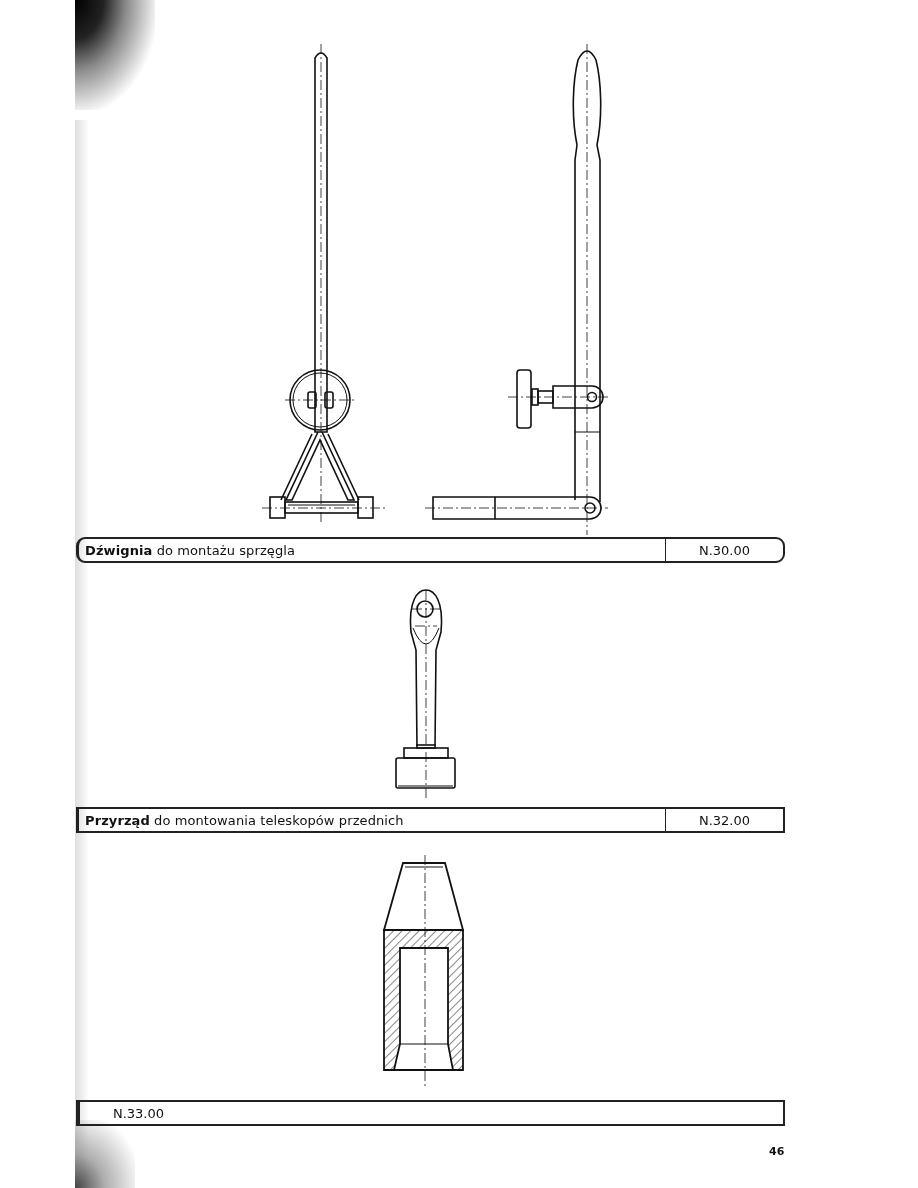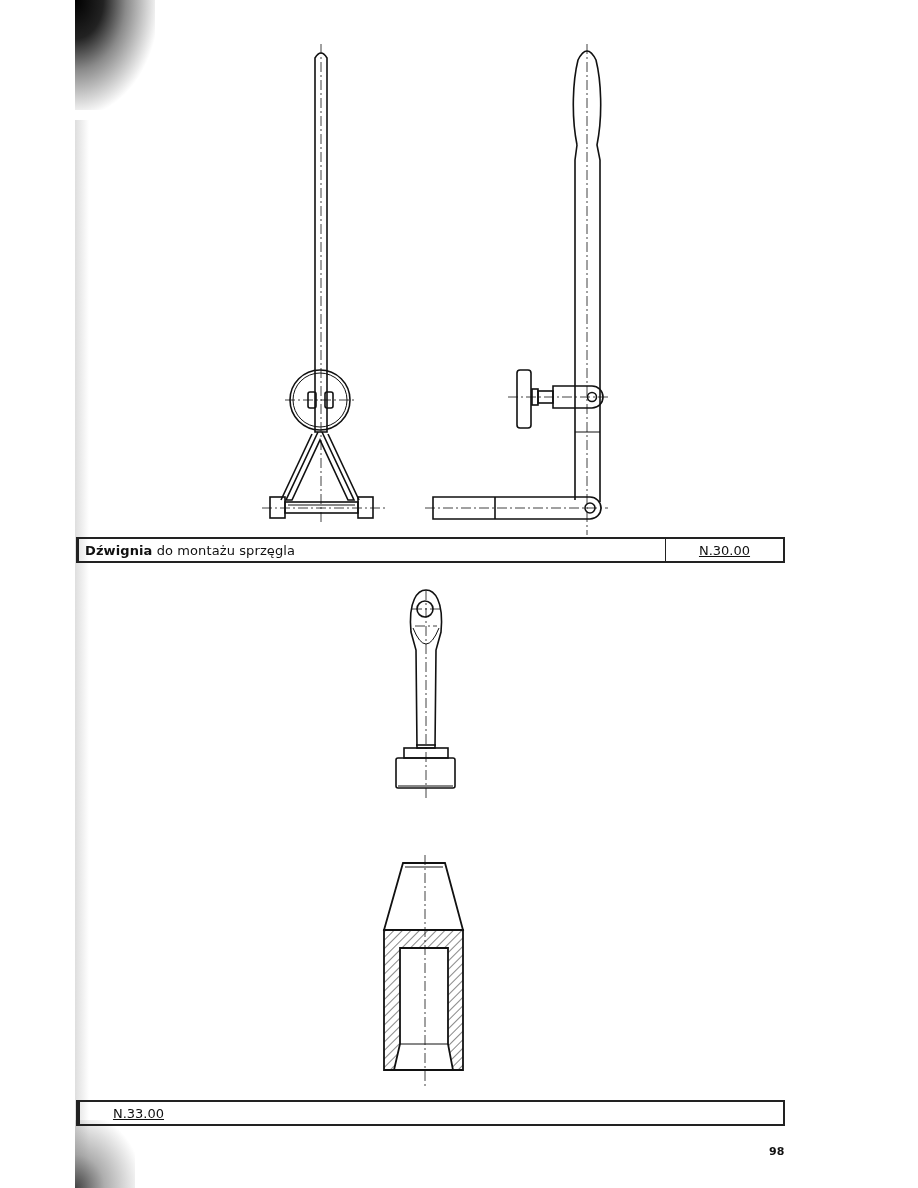--- a/index.html
+++ b/index.html
@@ -12,21 +12,21 @@
     background: linear-gradient(to right, rgba(160,160,160,0.35), rgba(255,255,255,0)); }
   .scan-shadow-bottom { position: absolute; left: 75px; top: 1120px; width: 60px; height: 68px;
     background: radial-gradient(ellipse at 0% 100%, #444 0%, rgba(120,120,120,0.6) 35%, rgba(255,255,255,0) 80%); }
   .drawing { position: absolute; }
   .caption { position: absolute; left: 76px; width: 709px; height: 26px;
     border: 2px solid #222; border-left-width: 3px; box-sizing: border-box;
     display: flex; align-items: center; background: transparent; }
   .caption .title { flex: 1; padding-left: 6px; font-size: 13px; letter-spacing: 0.1px; white-space: nowrap; }
   .caption .title b { font-weight: 900; }
   .caption .code { width: 118px; height: 100%; border-left: 1.5px solid #222; box-sizing: border-box;
-    display: flex; align-items: center; justify-content: center; font-size: 13px; text-decoration: underline; }
+    display: flex; align-items: center; justify-content: center; font-size: 13px; }
   .page-number { position: absolute; left: 769px; top: 1145px; font-size: 11px; font-weight: bold; }
 </style>
 </head>
 <body>
 
 <div class="page">
   <div class="scan-shadow-top"></div>
   <div class="scan-shadow-left"></div>
   <div class="scan-shadow-bottom"></div>
 
@@ -66,21 +66,21 @@
     <g stroke="#111" stroke-width="0.8" stroke-dasharray="10,3,2,3" fill="none">
       <line x1="321" y1="44" x2="321" y2="525"></line>
       <line x1="285" y1="400" x2="355" y2="400"></line>
       <line x1="262" y1="508" x2="385" y2="508"></line>
       <line x1="587" y1="44" x2="587" y2="535"></line>
       <line x1="508" y1="397" x2="608" y2="397"></line>
       <line x1="425" y1="508" x2="608" y2="508"></line>
     </g>
   </svg>
 
-  <div class="caption" style="top:537px;">
+  <div class="caption" style="top:537px;border-radius:9px;">
     <span class="title"><b>Dźwignia</b><span> do montażu sprzęgla</span></span>
     <span class="code">N.30.00</span>
   </div>
 
   <svg class="drawing" style="left:370px; top:585px;" width="110" height="215" viewBox="370 585 110 215">
     <g fill="none" stroke="#111" stroke-width="1.6">
       <path d="M411,632 C408,600 418,590 426,590 C434,590 444,600 441,632 L436,650 L435,748 L417,748 L416,650 Z"></path>
       <circle cx="425" cy="609" r="8"></circle>
       <path d="M413,628 Q426,660 439,628" stroke-width="1"></path>
       <path d="M416,745 L436,745"></path>
@@ -88,20 +88,24 @@
       <rect x="396" y="758" width="59" height="30" rx="2"></rect>
       <line x1="398" y1="786" x2="453" y2="786" stroke-width="1"></line>
     </g>
     <g stroke="#111" stroke-width="0.8" stroke-dasharray="10,3,2,3">
       <line x1="426" y1="590" x2="426" y2="798"></line>
       <line x1="412" y1="609" x2="440" y2="609"></line>
       <line x1="415" y1="626" x2="437" y2="626"></line>
     </g>
   </svg>
 
+  <div class="caption" style="top:807px;">
+    <span class="title"><b>Przyrząd</b><span> do montowania teleskopów przednich</span></span>
+    <span class="code">N.32.00</span>
+  </div>
 
   <svg class="drawing" style="left:360px; top:850px;" width="140" height="240" viewBox="360 850 140 240">
     <defs>
       <pattern id="hatch" patternUnits="userSpaceOnUse" width="6" height="6" patternTransform="rotate(45)">
         <line x1="0" y1="0" x2="0" y2="6" stroke="#111" stroke-width="1"></line>
       </pattern>
     </defs>
     <g fill="none" stroke="#111" stroke-width="1.8">
       <path d="M403,863 L445,863 L463,930 L384,930 Z"></path>
       <line x1="405" y1="867" x2="443" y2="867" stroke-width="1"></line>
@@ -111,14 +115,14 @@
     </g>
     <g stroke="#111" stroke-width="0.8" stroke-dasharray="10,3,2,3">
       <line x1="425" y1="855" x2="425" y2="1088"></line>
     </g>
   </svg>
 
   <div class="caption" style="top:1100px;">
     <span class="code">N.33.00</span>
   </div>
 
-  <div class="page-number">98</div>
+  <div class="page-number">46</div>
 </div>
 
 </body></html>

